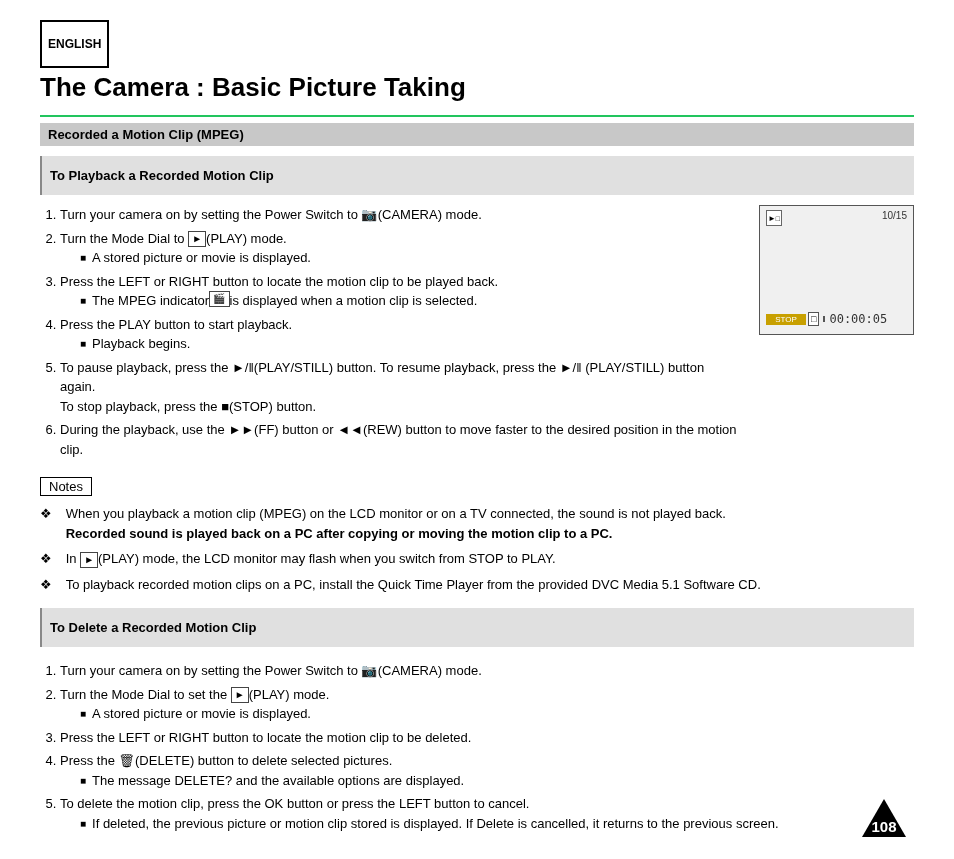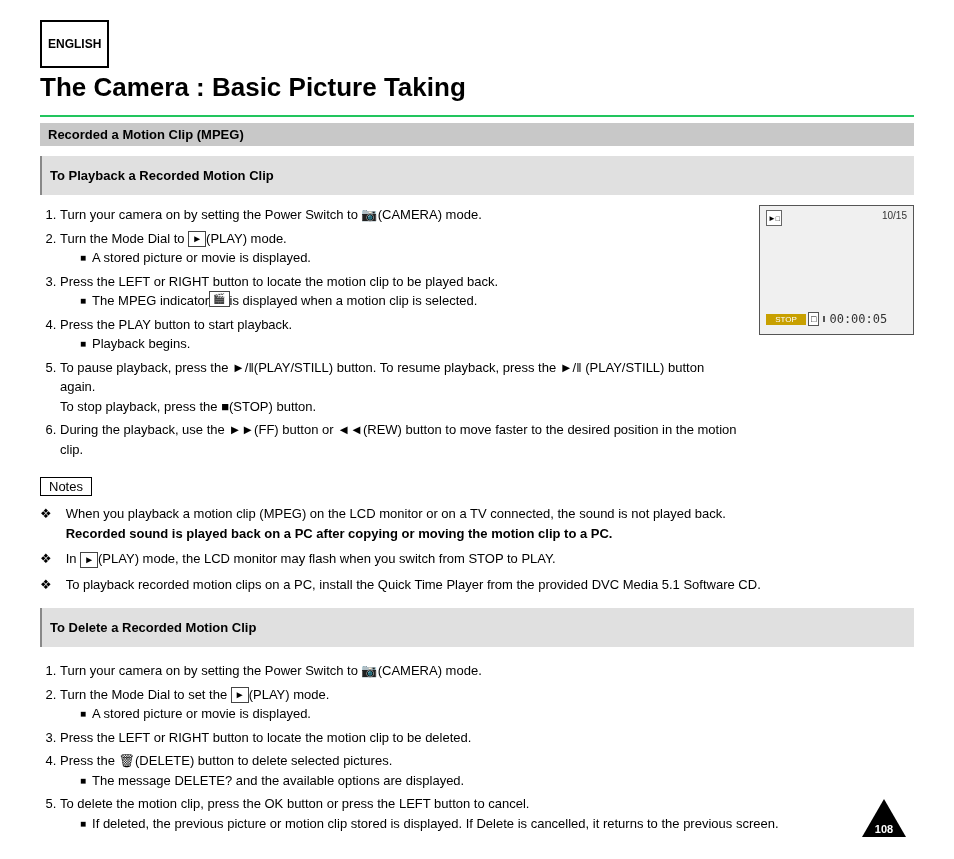--- a/index.html
+++ b/index.html
@@ -330,16 +330,16 @@
         <div class="bullet-item">
             <span>If deleted, the previous picture or motion clip stored is displayed. If Delete is cancelled, it returns to the previous screen.</span>
           </div>
       </li>
     </ol>
   </div>
   <div style="width:60px;display:flex;flex-direction:column;align-items:center;padding-bottom:4px;">
     <div class="triangle-wrapper">
       <div style="width:0;height:0;border-left:22px solid transparent;border-right:22px solid transparent;border-bottom:38px solid #000;position:relative;">
       </div>
-      <div style="position:absolute;bottom:2px;left:50%;transform:translateX(-50%);color:#fff;font-size:11px;font-weight:bold;white-space:nowrap;">108</div>
+      <div style="position:absolute;bottom:2px;left:50%;transform:translateX(-50%);color:#fff;font-size:15px;font-weight:bold;white-space:nowrap;">108</div>
     </div>
   </div>
 </div>
 
 </body></html>

